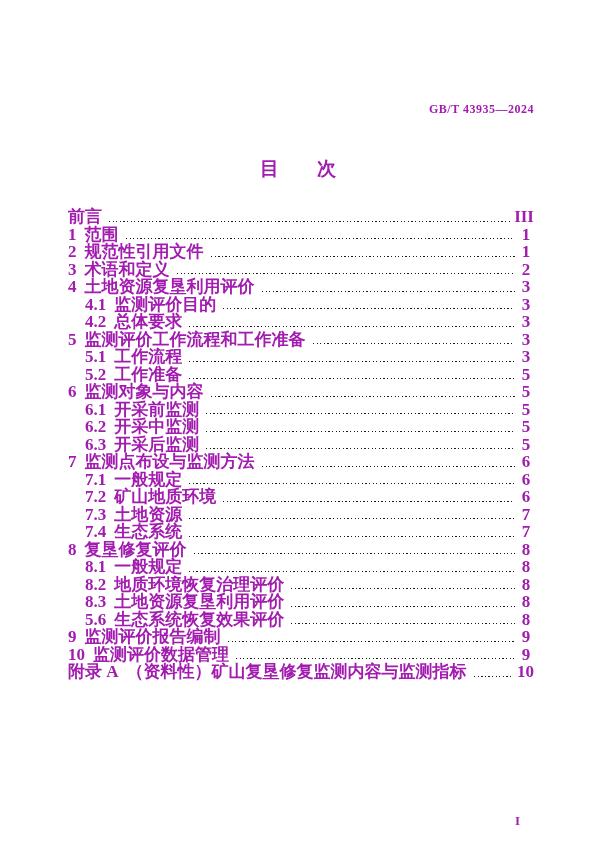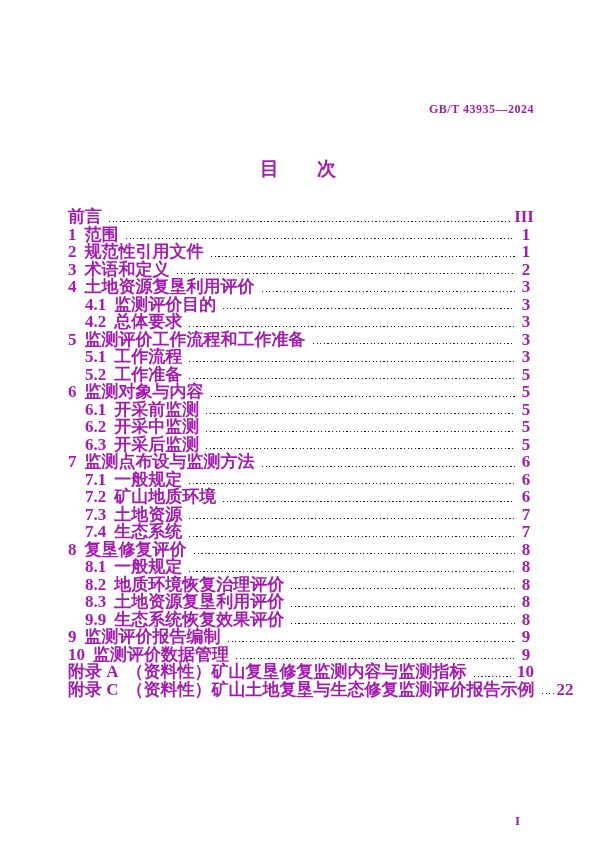--- a/index.html
+++ b/index.html
@@ -209,21 +209,21 @@
         <span class="leader"></span>
         <span class="pagenum">8</span>
       </div>
       <div class="toc-row level1">
         <span class="num">8.3</span>
         <span class="toc-title">土地资源复垦利用评价</span>
         <span class="leader"></span>
         <span class="pagenum">8</span>
       </div>
       <div class="toc-row level1">
-        <span class="num">9.9</span>
+        <span class="num">5.6</span>
         <span class="toc-title">生态系统恢复效果评价</span>
         <span class="leader"></span>
         <span class="pagenum">8</span>
       </div>
       <div class="toc-row">
         <span class="num">9</span>
         <span class="toc-title">监测评价报告编制</span>
         <span class="leader"></span>
         <span class="pagenum">9</span>
       </div>
@@ -232,22 +232,16 @@
         <span class="toc-title">监测评价数据管理</span>
         <span class="leader"></span>
         <span class="pagenum">9</span>
       </div>
       <div class="toc-row">
         <span class="num">附录 A</span>
         <span class="toc-title">（资料性）矿山复垦修复监测内容与监测指标</span>
         <span class="leader"></span>
         <span class="pagenum">10</span>
       </div>
-      <div class="toc-row">
-        <span class="num">附录 C</span>
-        <span class="toc-title">（资料性）矿山土地复垦与生态修复监测评价报告示例</span>
-        <span class="leader"></span>
-        <span class="pagenum">22</span>
-      </div>
     </nav>
 
   <div class="footer-pagenum">I</div>
 </div>
 
 </body></html>

